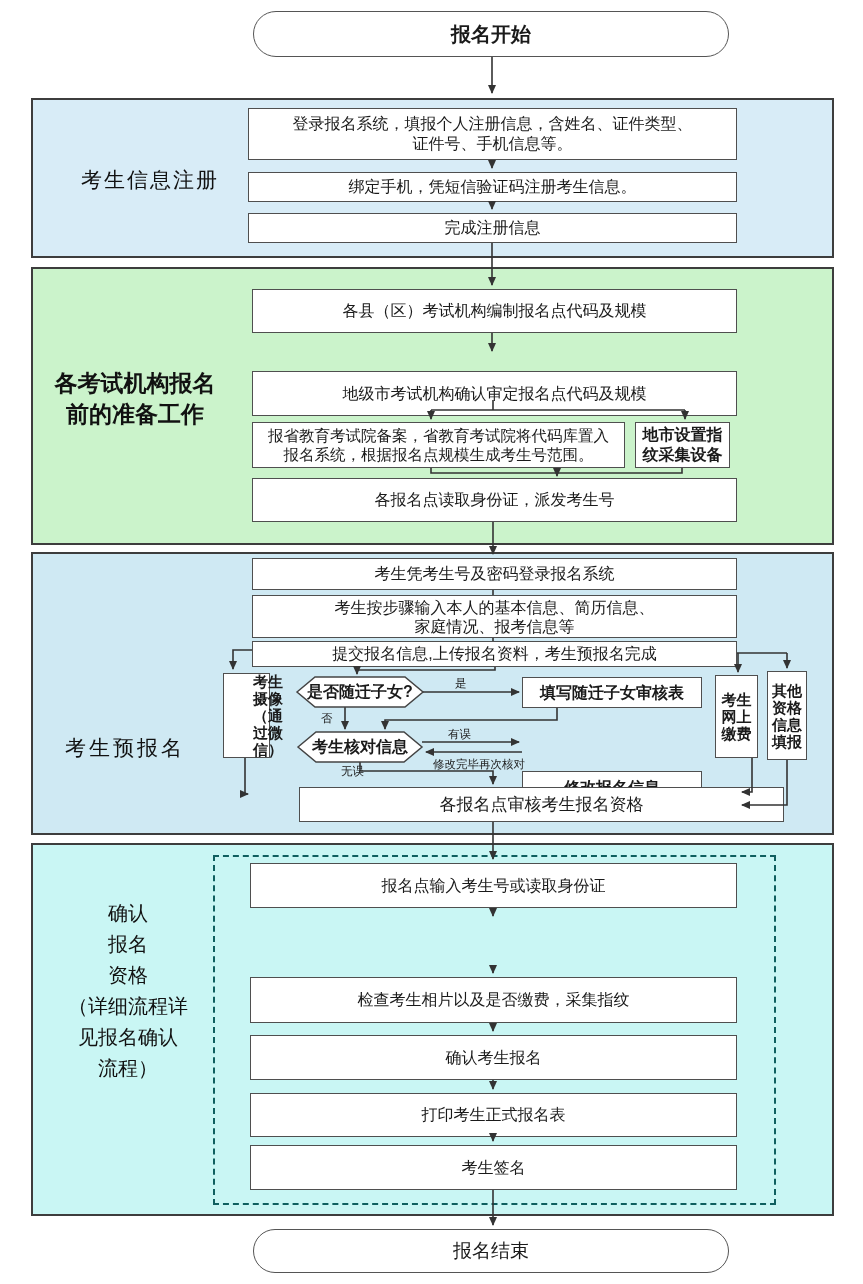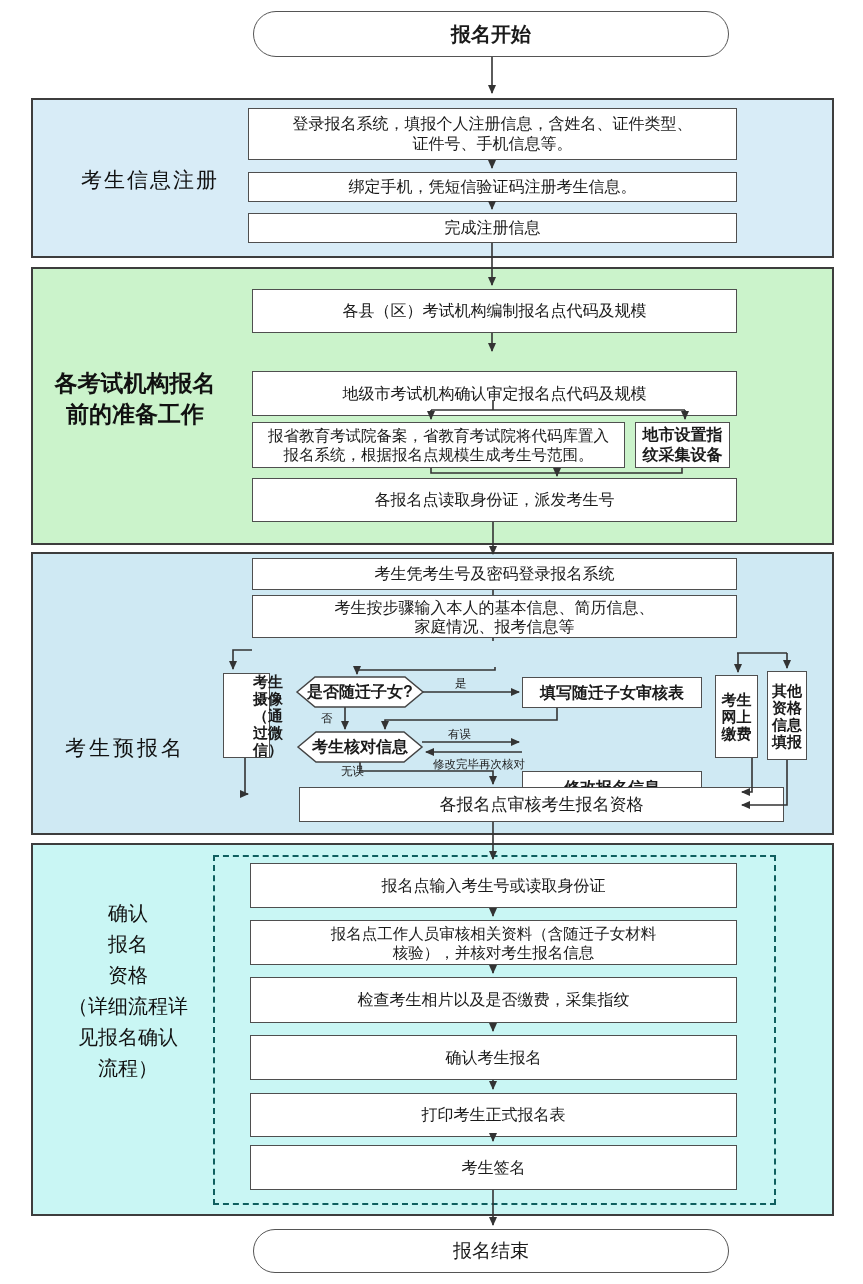--- a/index.html
+++ b/index.html
@@ -73,30 +73,29 @@
   <div class="node" style="left:252px;top:355px;width:485px;height:45px;margin-top:16px;">地级市考试机构确认审定报名点代码及规模</div>
   <div class="node" style="left:252px;top:422px;width:373px;height:46px;font-size:15.5px;line-height:19px;">报省教育考试院备案，省教育考试院将代码库置入
 报名系统，根据报名点规模生成考生号范围。</div>
   <div class="node bold" style="left:635px;top:422px;width:95px;height:46px;font-size:16px;line-height:20px;">地市设置指
 纹采集设备</div>
   <div class="node" style="left:252px;top:478px;width:485px;height:44px;">各报名点读取身份证，派发考生号</div>
 
   <div class="node" style="left:252px;top:558px;width:485px;height:32px;">考生凭考生号及密码登录报名系统</div>
   <div class="node" style="left:252px;top:595px;width:485px;height:43px;font-size:16px;line-height:19px;">考生按步骤输入本人的基本信息、简历信息、
 家庭情况、报考信息等</div>
+  <div class="node" style="left:252px;top:641px;width:485px;height:26px;">提交报名信息,上传报名资料，考生预报名完成</div>
   <div class="node small bold" style="left:223px;top:673px;width:44px;height:85px;padding-left:44px;">考生摄像（通过微信）</div>
   <div class="node bold" style="left:522px;top:677px;width:180px;height:31px;">填写随迁子女审核表</div>
   <div class="node bold" style="left:522px;top:727px;width:180px;height:33px;margin-top:44px;">修改报名信息</div>
   <div class="node small bold" style="left:715px;top:675px;width:43px;height:83px;">考生网上缴费</div>
   <div class="node small bold" style="left:767px;top:671px;width:40px;height:89px;">其他资格信息填报</div>
   <div class="node" style="left:252px;top:787px;width:485px;height:35px;font-size:17px;margin-left:47px;">各报名点审核考生报名资格</div>
 
   <div class="node" style="left:250px;top:863px;width:487px;height:45px;">报名点输入考生号或读取身份证</div>
-  <div class="node" style="left:250px;top:920px;width:487px;height:45px;font-size:15.5px;line-height:19px;">报名点工作人员审核相关资料（含随迁子女材料
-核验），并核对考生报名信息</div>
   <div class="node" style="left:250px;top:977px;width:487px;height:46px;">检查考生相片以及是否缴费，采集指纹</div>
   <div class="node" style="left:250px;top:1035px;width:487px;height:45px;">确认考生报名</div>
   <div class="node" style="left:250px;top:1093px;width:487px;height:44px;">打印考生正式报名表</div>
   <div class="node" style="left:250px;top:1145px;width:487px;height:45px;">考生签名</div>
 
   <svg id="wires" viewBox="0 0 863 1284">
     <defs>
       <marker id="ah" markerUnits="userSpaceOnUse" markerWidth="9" markerHeight="8" refX="8" refY="4" orient="auto">
         <path d="M0,0 L9,4 L0,8 Z" fill="#333"></path>
       </marker>

